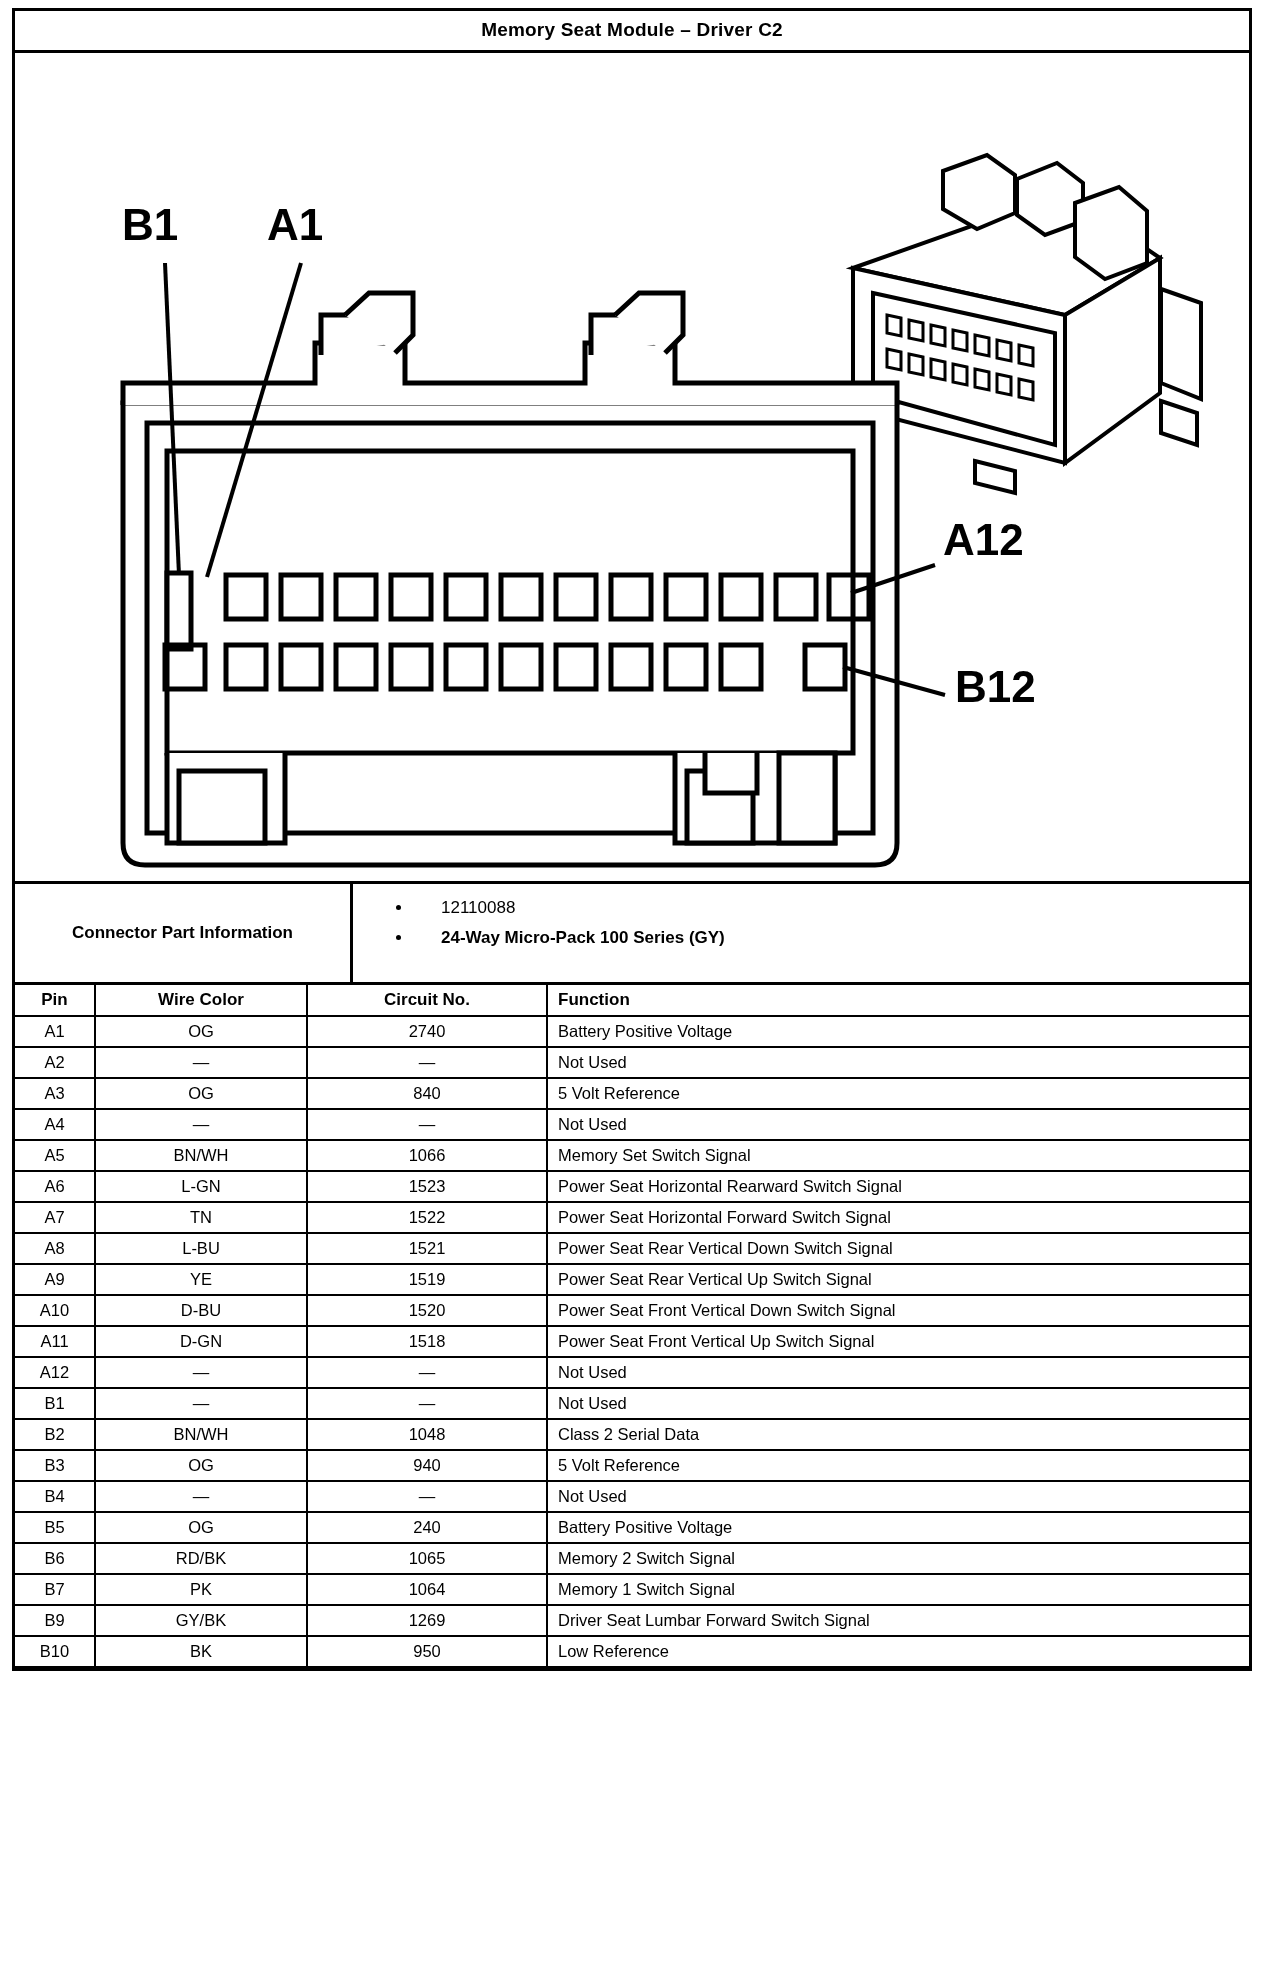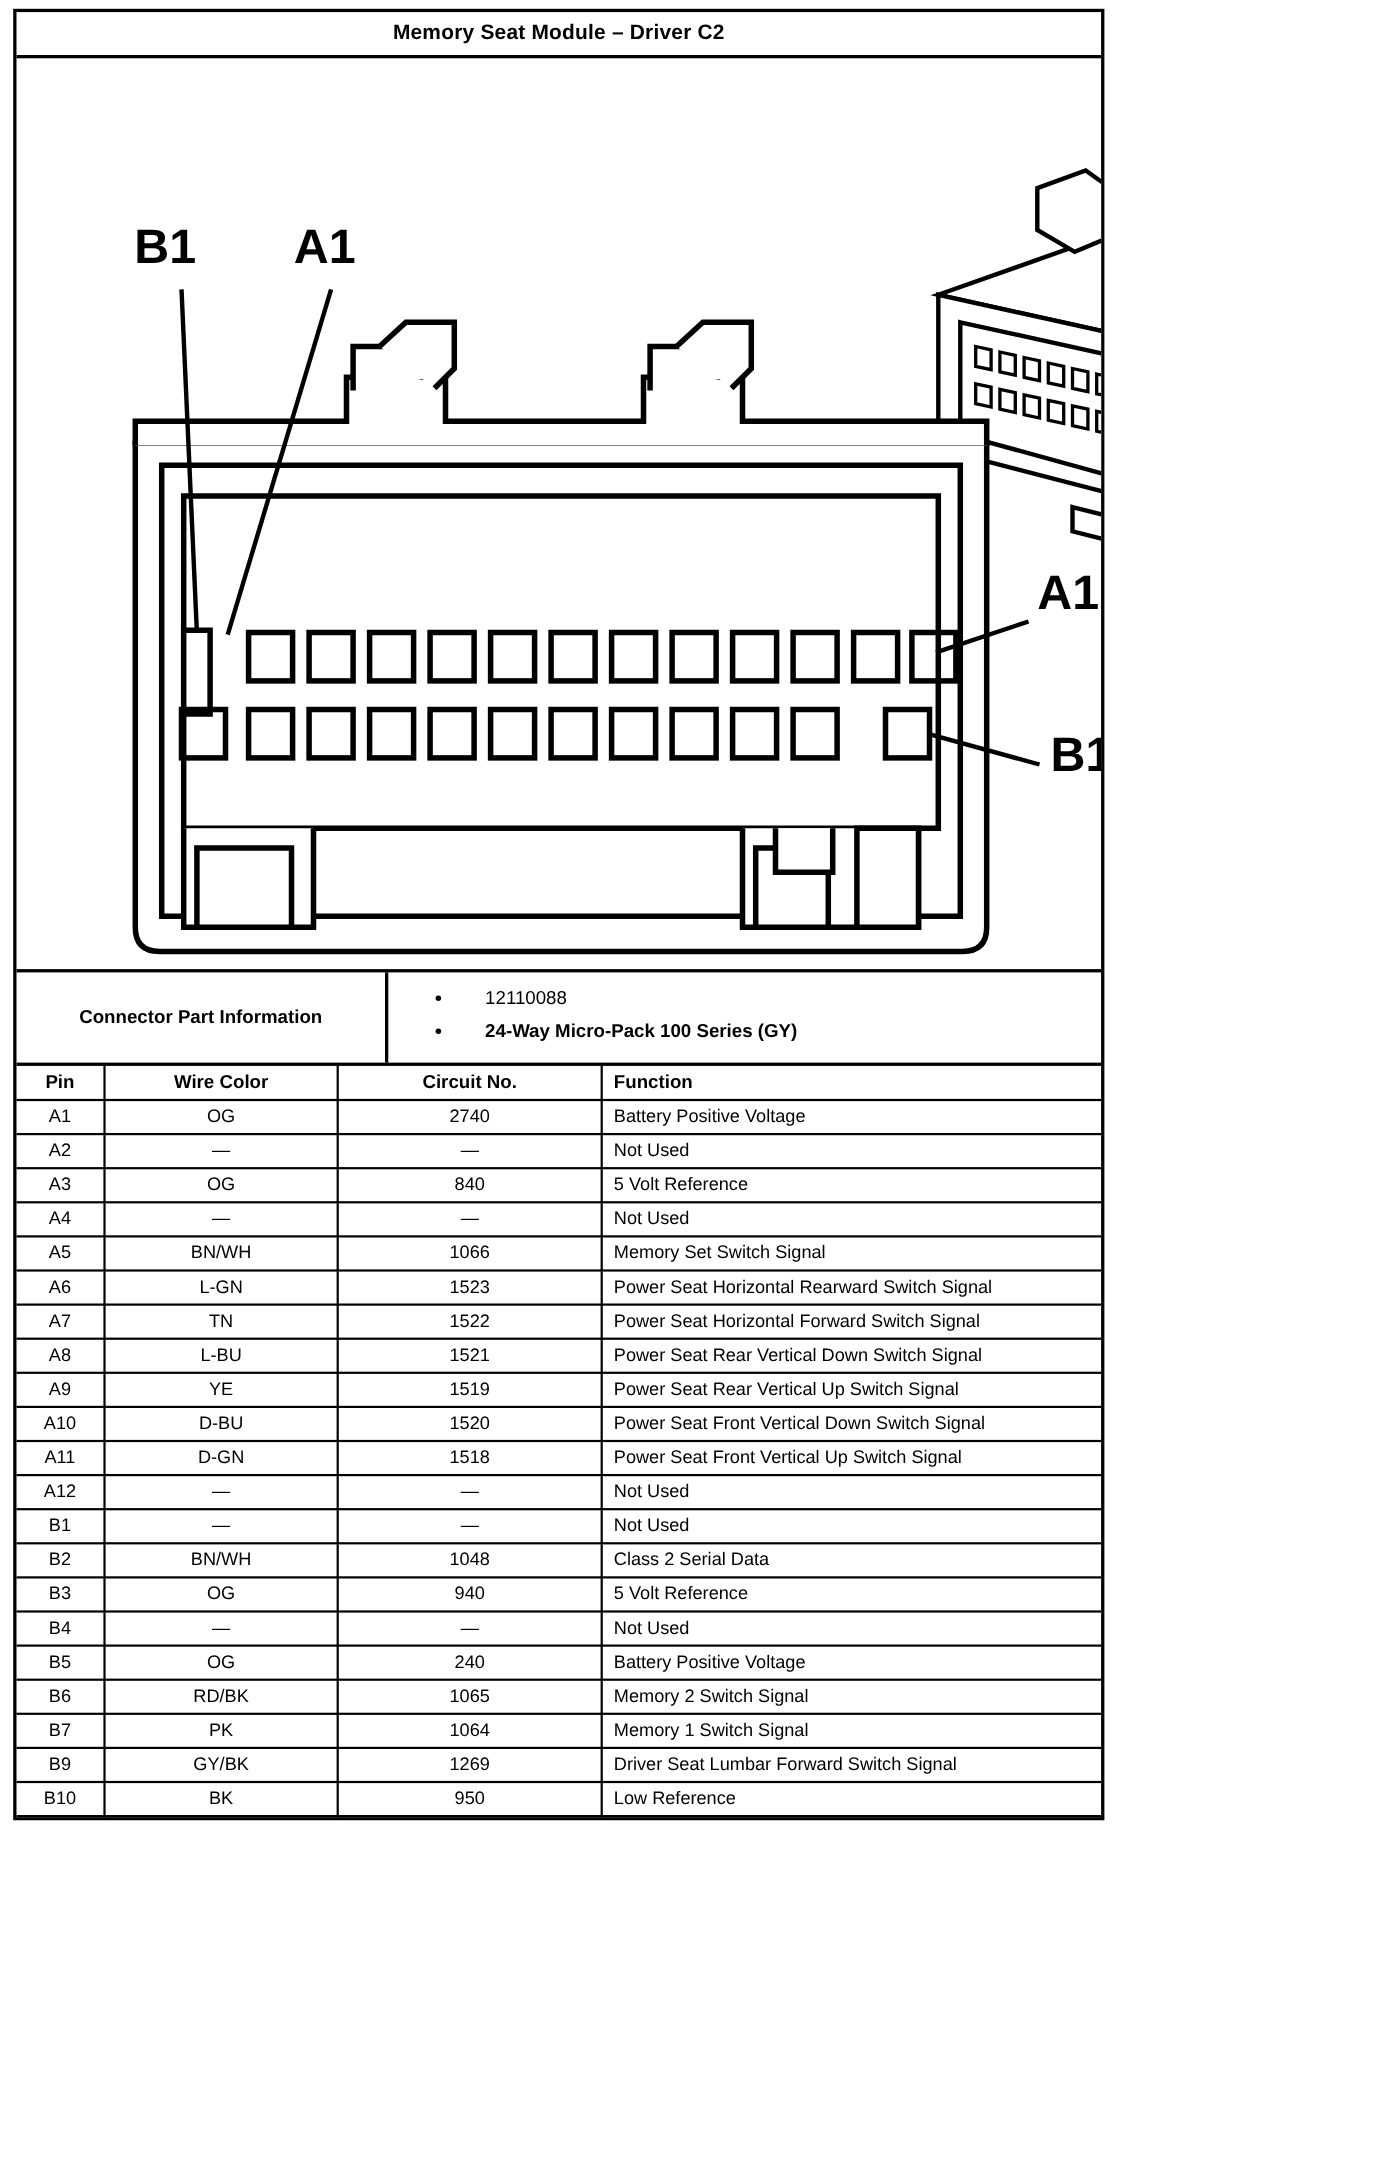--- a/index.html
+++ b/index.html
@@ -13,21 +13,21 @@
     color: #000000;
   }
   .page {
     width: 1264px;
     box-sizing: border-box;
     padding: 8px 12px 0 12px;
   }
   .sheet {
     border: 3px solid #000;
     box-sizing: border-box;
-    width: 992px;
+    width: 1240px;
   }
   
   .title-bar {
     border-bottom: 3px solid #000;
     text-align: center;
     font-size: 19px;
     font-weight: bold;
     padding: 8px 0 9px 0;
     letter-spacing: 0.2px;
   }
@@ -67,21 +67,21 @@
     display: flex;
     align-items: center;
     justify-content: center;
     font-size: 17px;
     font-weight: bold;
     padding: 10px 2px;
     text-align: center;
   }
   .cpi-list {
     flex: 1;
-    padding: 14px 0 14px 0;
+    padding: 14px 0 30px 0;
   }
   .cpi-list ul {
     margin: 0;
     padding: 0 0 0 60px;
     list-style: disc;
   }
   .cpi-list li {
     font-size: 17px;
     margin: 0 0 10px 0;
     padding-left: 28px;

